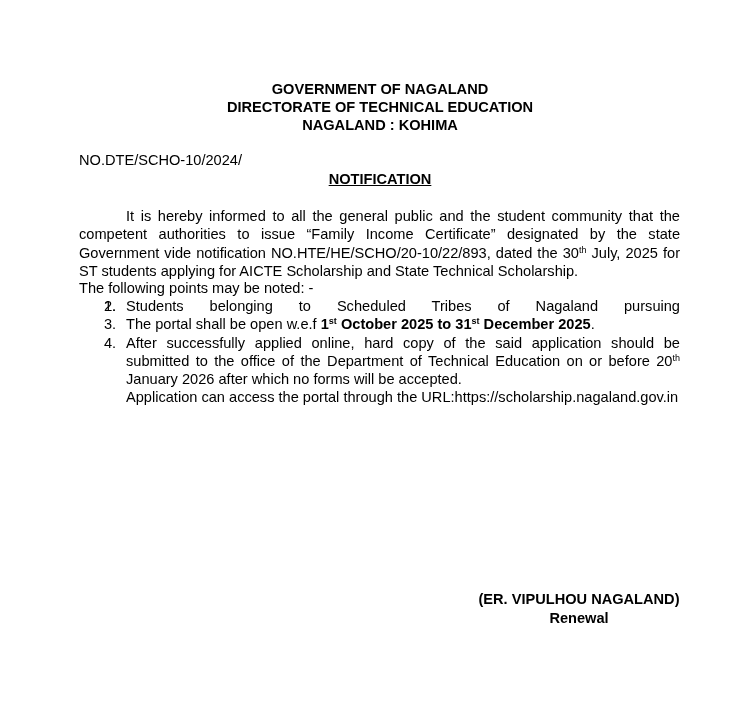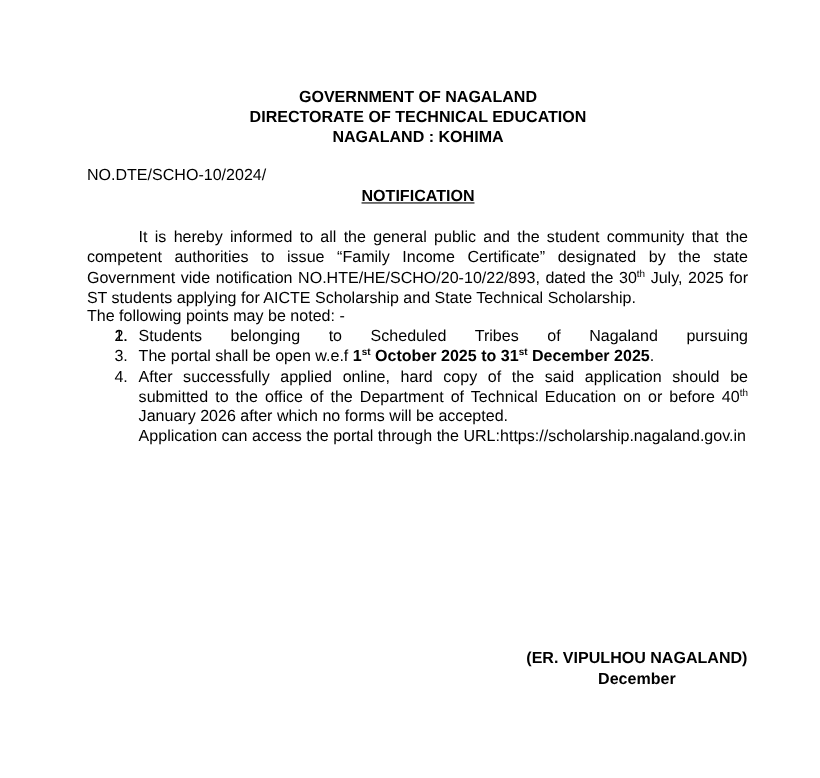--- a/index.html
+++ b/index.html
@@ -51,21 +51,21 @@
   <li class="point">
     <span class="num">2.</span>
     <span class="spread">Students belonging to Scheduled Tribes of Nagaland pursuing</span>
   </li>
   <li class="point">
     <span class="num">3.</span>
     <span>The portal shall be open w.e.f </span><b>1</b><sup style="font-weight:bold">st</sup><b> October 2025 to 31</b><sup style="font-weight:bold">st</sup><b> December 2025</b><span>.</span>
   </li>
   <li class="point">
     <span class="num">4.</span>
-    <span>After successfully applied online, hard copy of the said application should be submitted to the office of the Department of Technical Education on or before 40</span><sup>th</sup><span> January 2026 after which no forms will be accepted.</span>
+    <span>After successfully applied online, hard copy of the said application should be submitted to the office of the Department of Technical Education on or before 20</span><sup>th</sup><span> January 2026 after which no forms will be accepted.</span>
   </li>
   <li class="url-line">Application can access the portal through the URL:https://scholarship.nagaland.gov.in</li>
 </ul>
 
 <div class="signature">
   <div>(ER. VIPULHOU NAGALAND)</div>
-  <div>December</div>
+  <div>Renewal</div>
 </div>
 
 </body></html>

